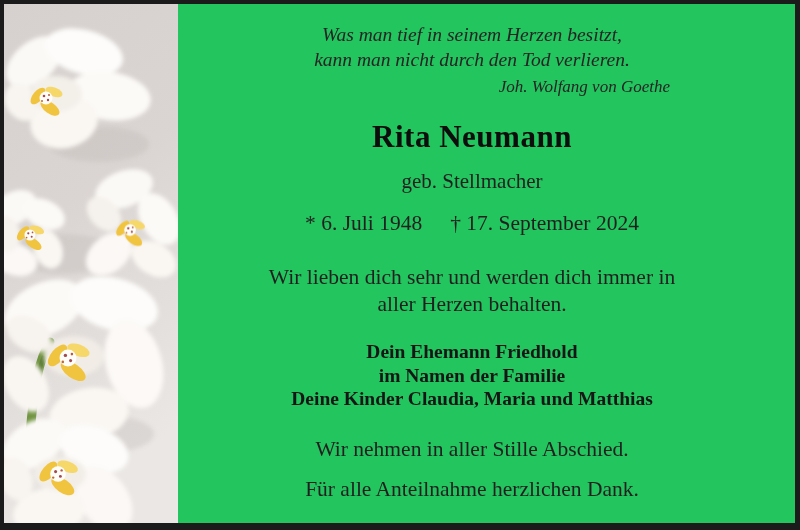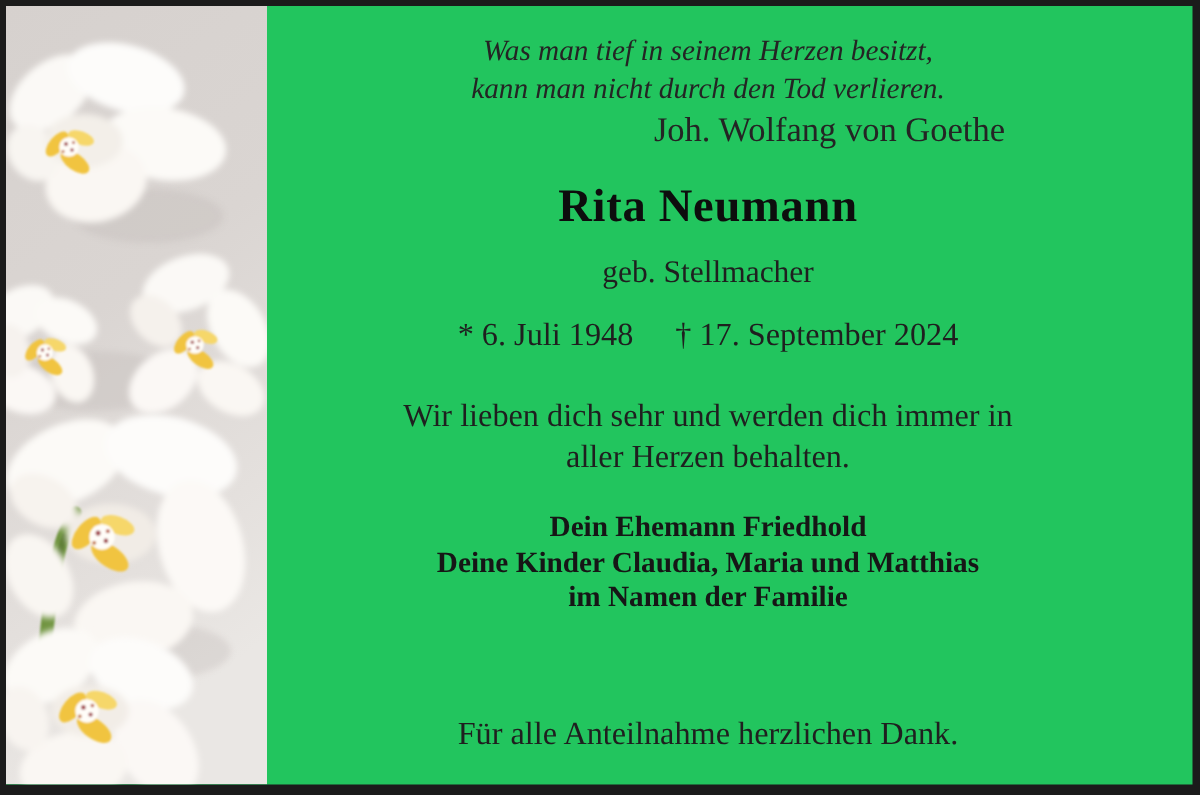--- a/index.html
+++ b/index.html
@@ -28,21 +28,22 @@
   .content > div, .content > h1{position:absolute;left:0;width:100%;margin:0;}
   .quote{
     top:18px;
     font-style:italic;
     font-size:19.5px;line-height:25px;
     text-align:center;
     color:#242424;
   }
   .attribution{
     top:72px;
-    font-size:23px;line-height:22px;
+    font-style:italic;
+    font-size:17px;line-height:22px;
     text-align:right;
     padding-right:96px;
     box-sizing:border-box;
     color:#242424;
   }
   .name{
     top:108px;
     font-size:31px;line-height:50px;
     font-weight:bold;
     text-align:center;
@@ -200,21 +201,22 @@
       <span class="birth">* 6. Juli 1948</span><span>† 17. September 2024</span>
     </div>
 
     <div class="love">
       <div>Wir lieben dich sehr und werden dich immer in</div>
       <div>aller Herzen behalten.</div>
     </div>
 
     <div class="family">
       <div>Dein Ehemann Friedhold</div>
+      <div>im Namen der Familie</div>
       <div>Deine Kinder Claudia, Maria und Matthias</div>
-      <div>im Namen der Familie</div>
-    </div>
-
+    </div>
+
+    <div class="stille">Wir nehmen in aller Stille Abschied.</div>
 
     <div class="dank">Für alle Anteilnahme herzlichen Dank.</div>
 
   </div>
 </div>
 
 </body></html>

